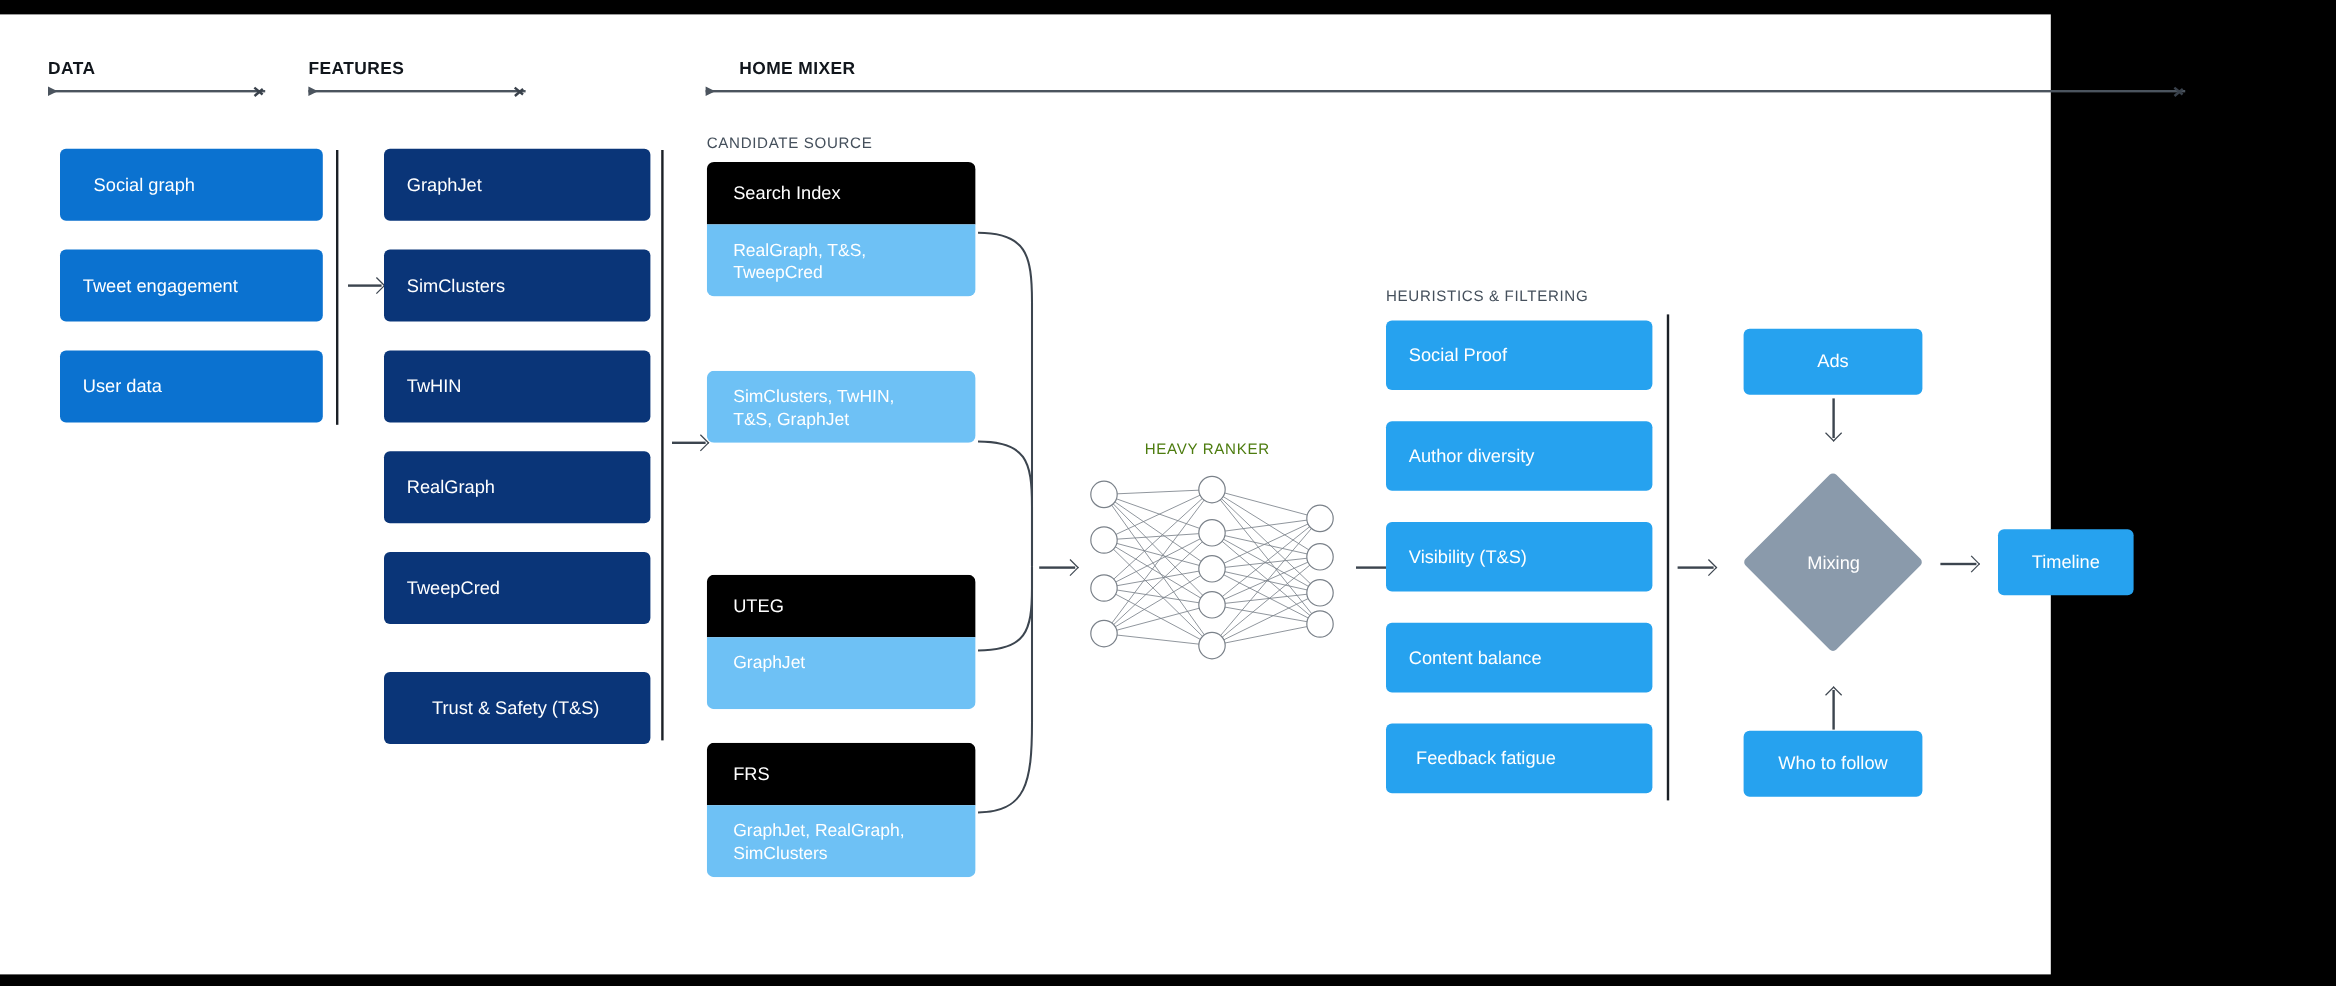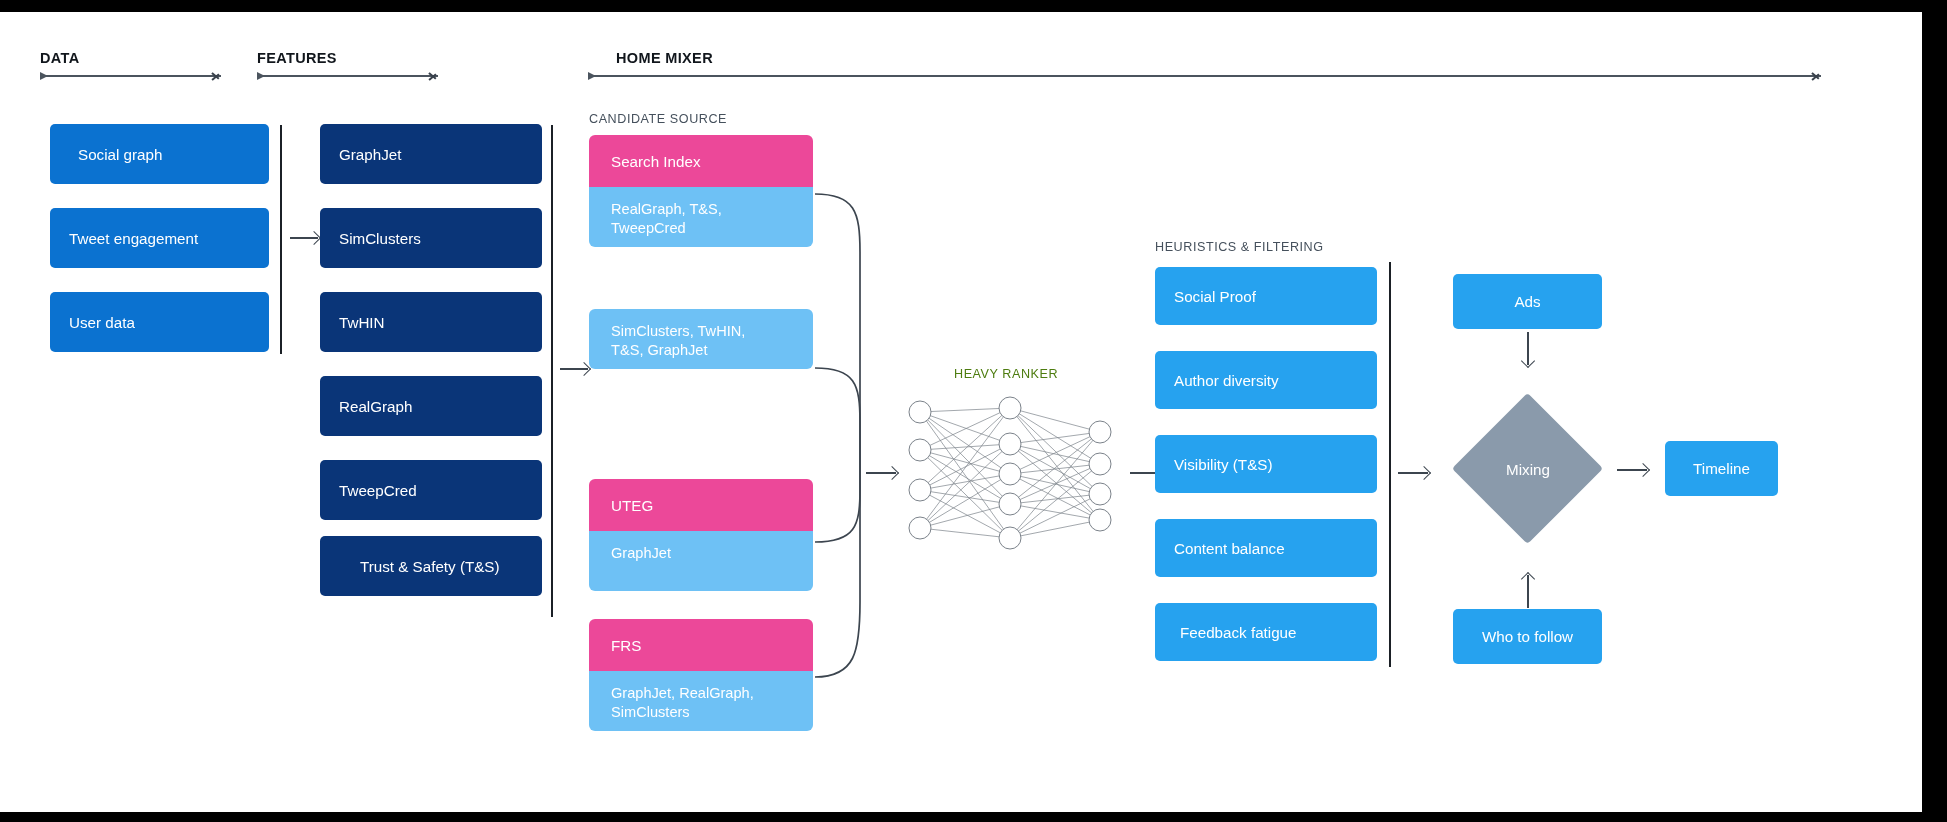--- a/index.html
+++ b/index.html
@@ -1,18 +1,18 @@
 <!DOCTYPE html>
 <html><head>
 <meta charset="utf-8">
 <style>
   html,body{margin:0;padding:0;background:#000;}
   body{font-family:"Liberation Sans", sans-serif;}
   #page{position:relative;width:1947px;height:822px;background:#000;overflow:hidden;}
-  #canvas{position:absolute;left:0;top:12px;width:1922px;height:800px;background:#fff;}
+  #canvas{position:absolute;left:0;top:12px;width:1709px;height:800px;background:#fff;}
   .abs{position:absolute;}
 
   
   .stage-label{font-size:14.5px;font-weight:bold;letter-spacing:.35px;color:#11161c;}
   .stage-rule{height:2px;background:#4b545e;}
   .stage-rule-wrap{position:absolute;}
   .rule-start{position:absolute;left:0;top:-3px;width:0;height:0;
       border-top:4.5px solid transparent;border-bottom:4.5px solid transparent;border-left:8px solid #4b545e;}
   .rule-end{position:absolute;right:-1px;top:-4px;width:10px;height:10px;}
   .rule-end:before,.rule-end:after{content:"";position:absolute;left:0;width:9px;height:1.8px;background:#39414b;}
@@ -25,21 +25,21 @@
   
   .box{position:absolute;border-radius:5px;display:flex;align-items:center;
        color:#fff;font-size:15.2px;box-sizing:border-box;padding:0 19px;}
   .box.data{background:#0B72D0;}
   .box.feature{background:#0A3578;}
   .box.heur{background:#26A2EF;}
   .box.out{background:#26A2EF;justify-content:center;padding:0 10px;}
 
   
   .cs-card{position:absolute;border-radius:6px;overflow:hidden;width:224px;}
-  .cs-head{background:#ec4899;color:#fff;font-size:15.2px;height:52px;display:flex;align-items:center;padding:0 22px;box-sizing:border-box;}
+  .cs-head{background:#000000;color:#fff;font-size:15.2px;height:52px;display:flex;align-items:center;padding:0 22px;box-sizing:border-box;}
   .cs-body{background:#6EC1F5;color:#fff;font-size:14.6px;line-height:1.33;padding:13px 22px 15px;box-sizing:border-box;}
 
   
   .vdiv{position:absolute;width:2px;background:#1b2026;}
 
   
   .diamond{position:absolute;background:#8A9AAB;transform:rotate(45deg);border-radius:4px;}
   .diamond-label{position:absolute;color:#fff;font-size:15.2px;display:flex;align-items:center;justify-content:center;}
 
   
@@ -103,21 +103,21 @@
     </div>
     <div class="box feature" style="left:320px;top:280px;width:222px;height:60px;">
       <span>TwHIN</span>
     </div>
     <div class="box feature" style="left:320px;top:364px;width:222px;height:60px;">
       <span>RealGraph</span>
     </div>
     <div class="box feature" style="left:320px;top:448px;width:222px;height:60px;">
       <span>TweepCred</span>
     </div>
-    <div class="box feature" style="left:320px;top:524px;width:222px;height:60px;padding-left:40px;">
+    <div class="box feature" style="left:320px;top:548px;width:222px;height:60px;padding-left:40px;">
       <span>Trust &amp; Safety (T&amp;S)</span>
     </div>
 
     <div class="vdiv" style="left:551px;top:113px;height:492px;"></div>
     <div class="arrow-h" style="left:560px;top:356px;width:28px;"></div>
 
     <div class="abs caption" style="left:589px;top:100px;">CANDIDATE SOURCE</div>
 
     <div class="cs-card" style="left:589px;top:123px;">
       <div class="cs-head">Search Index</div>

